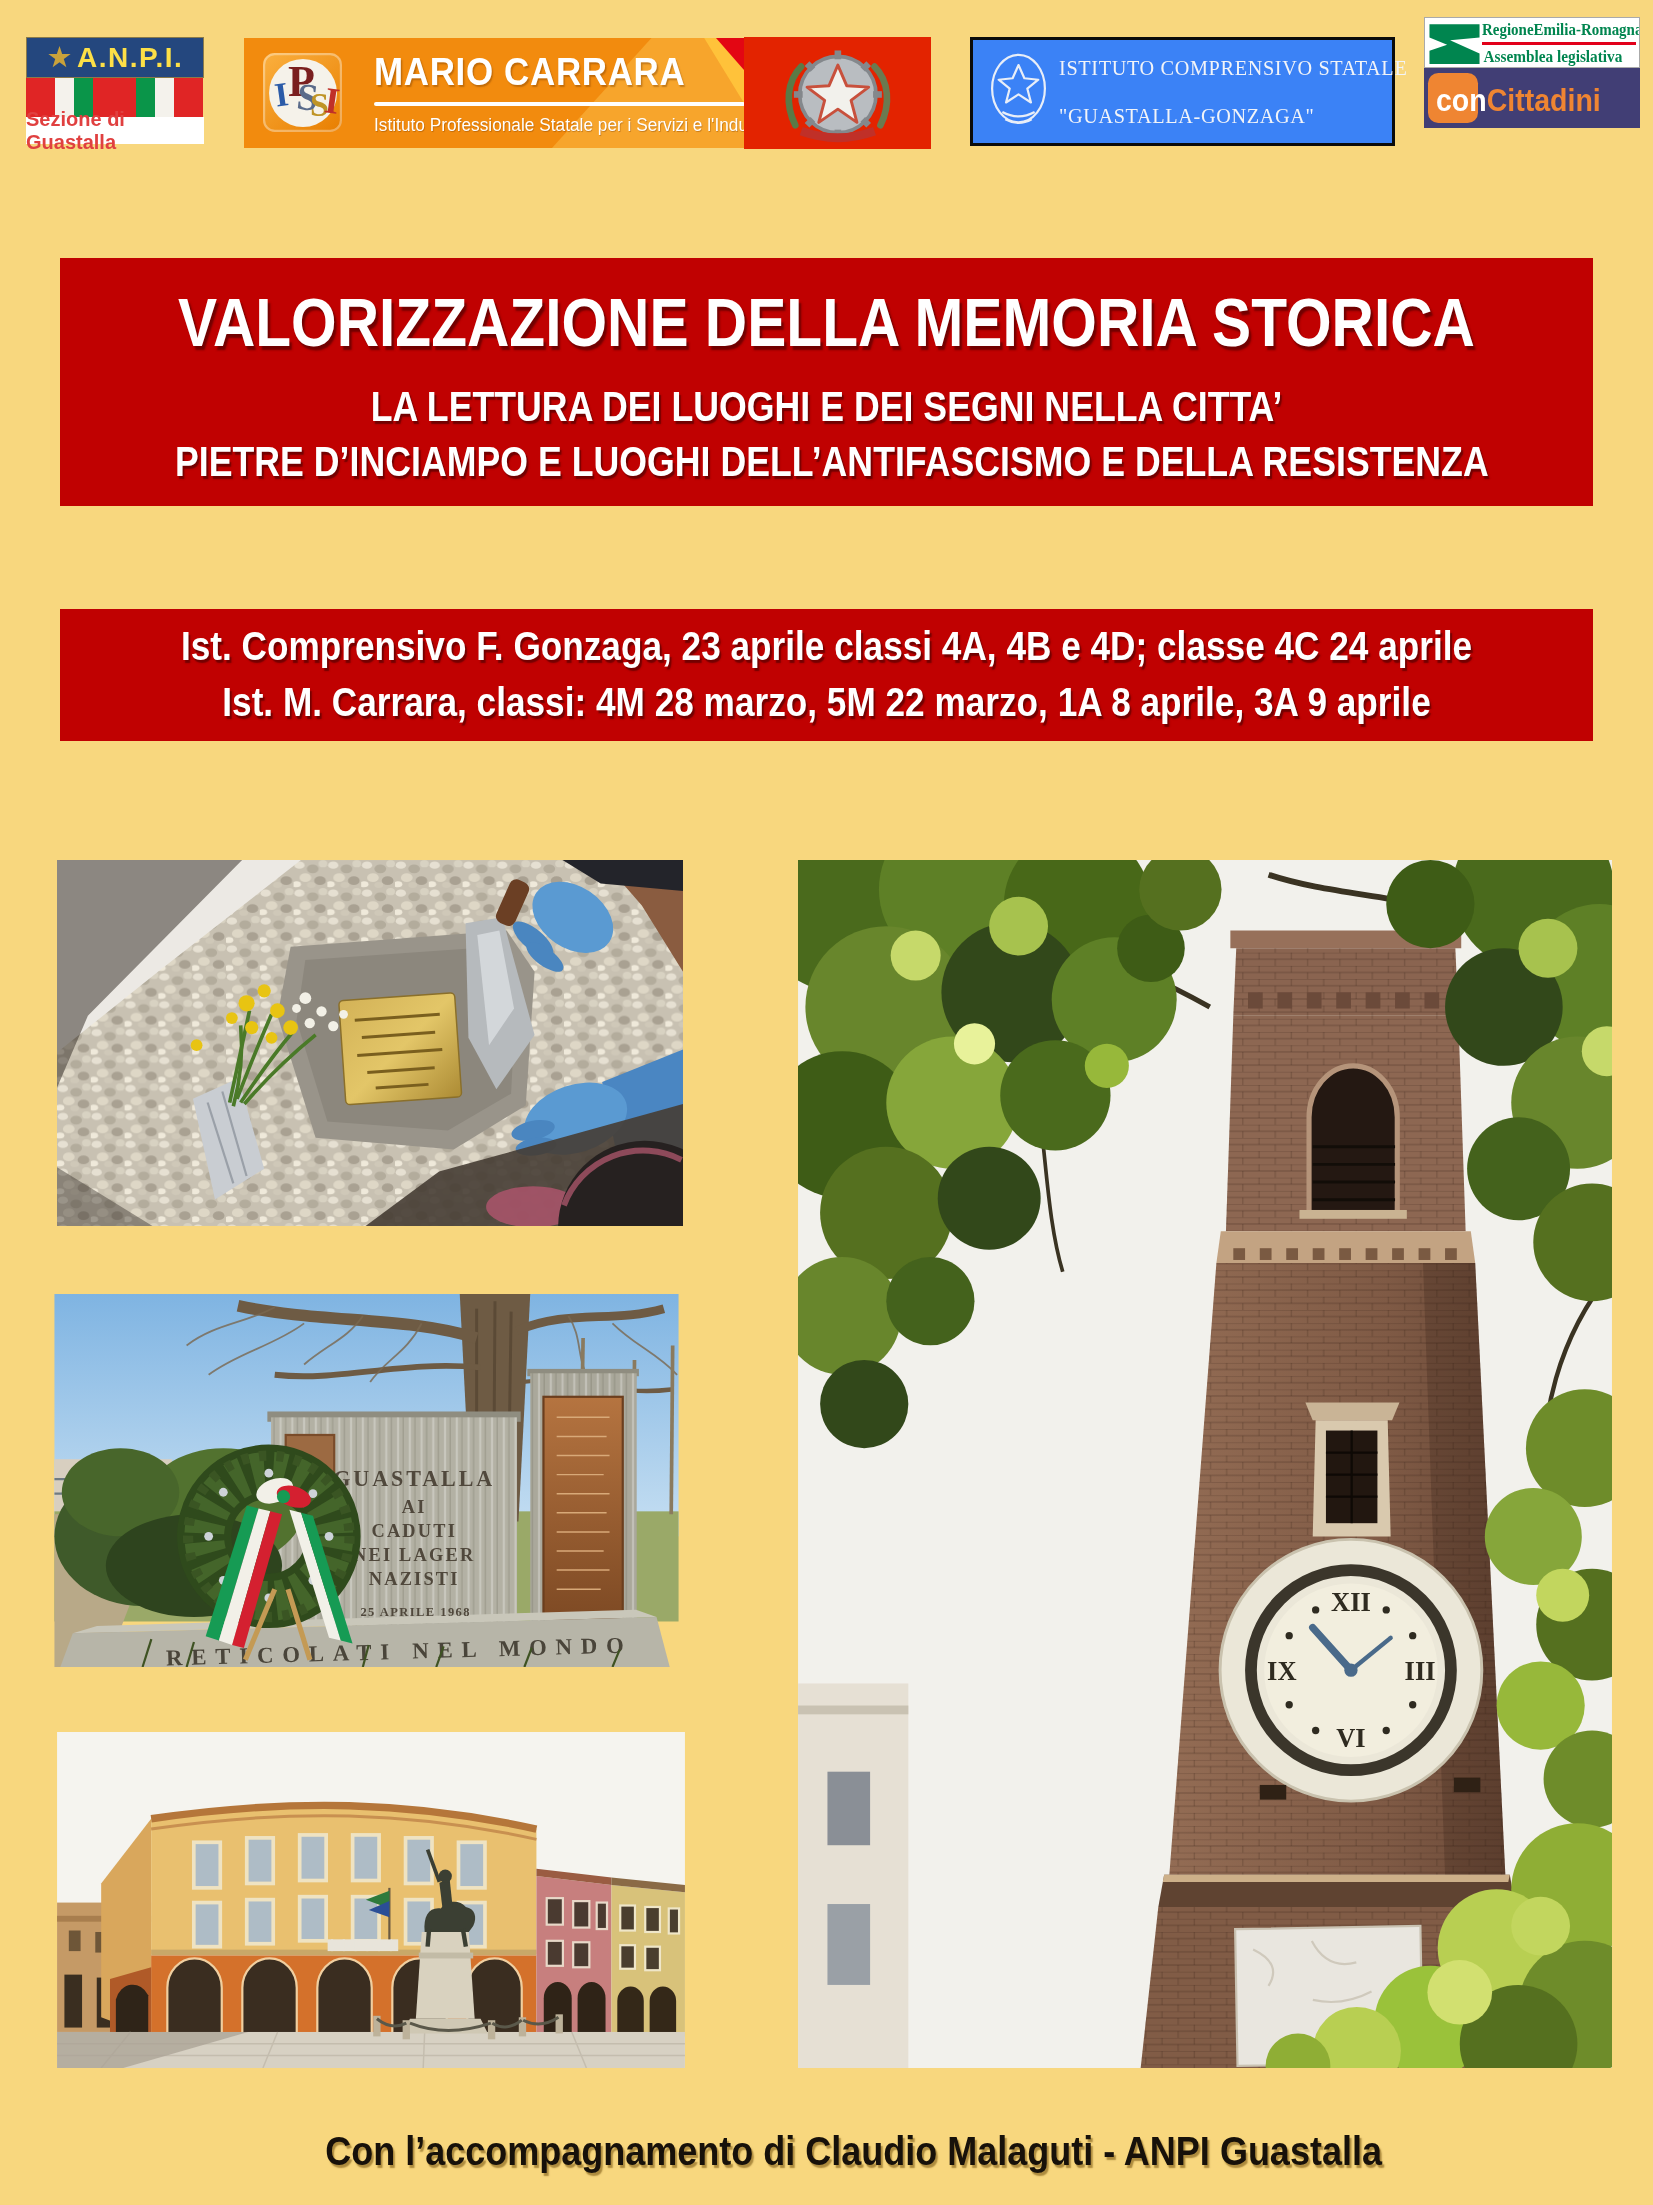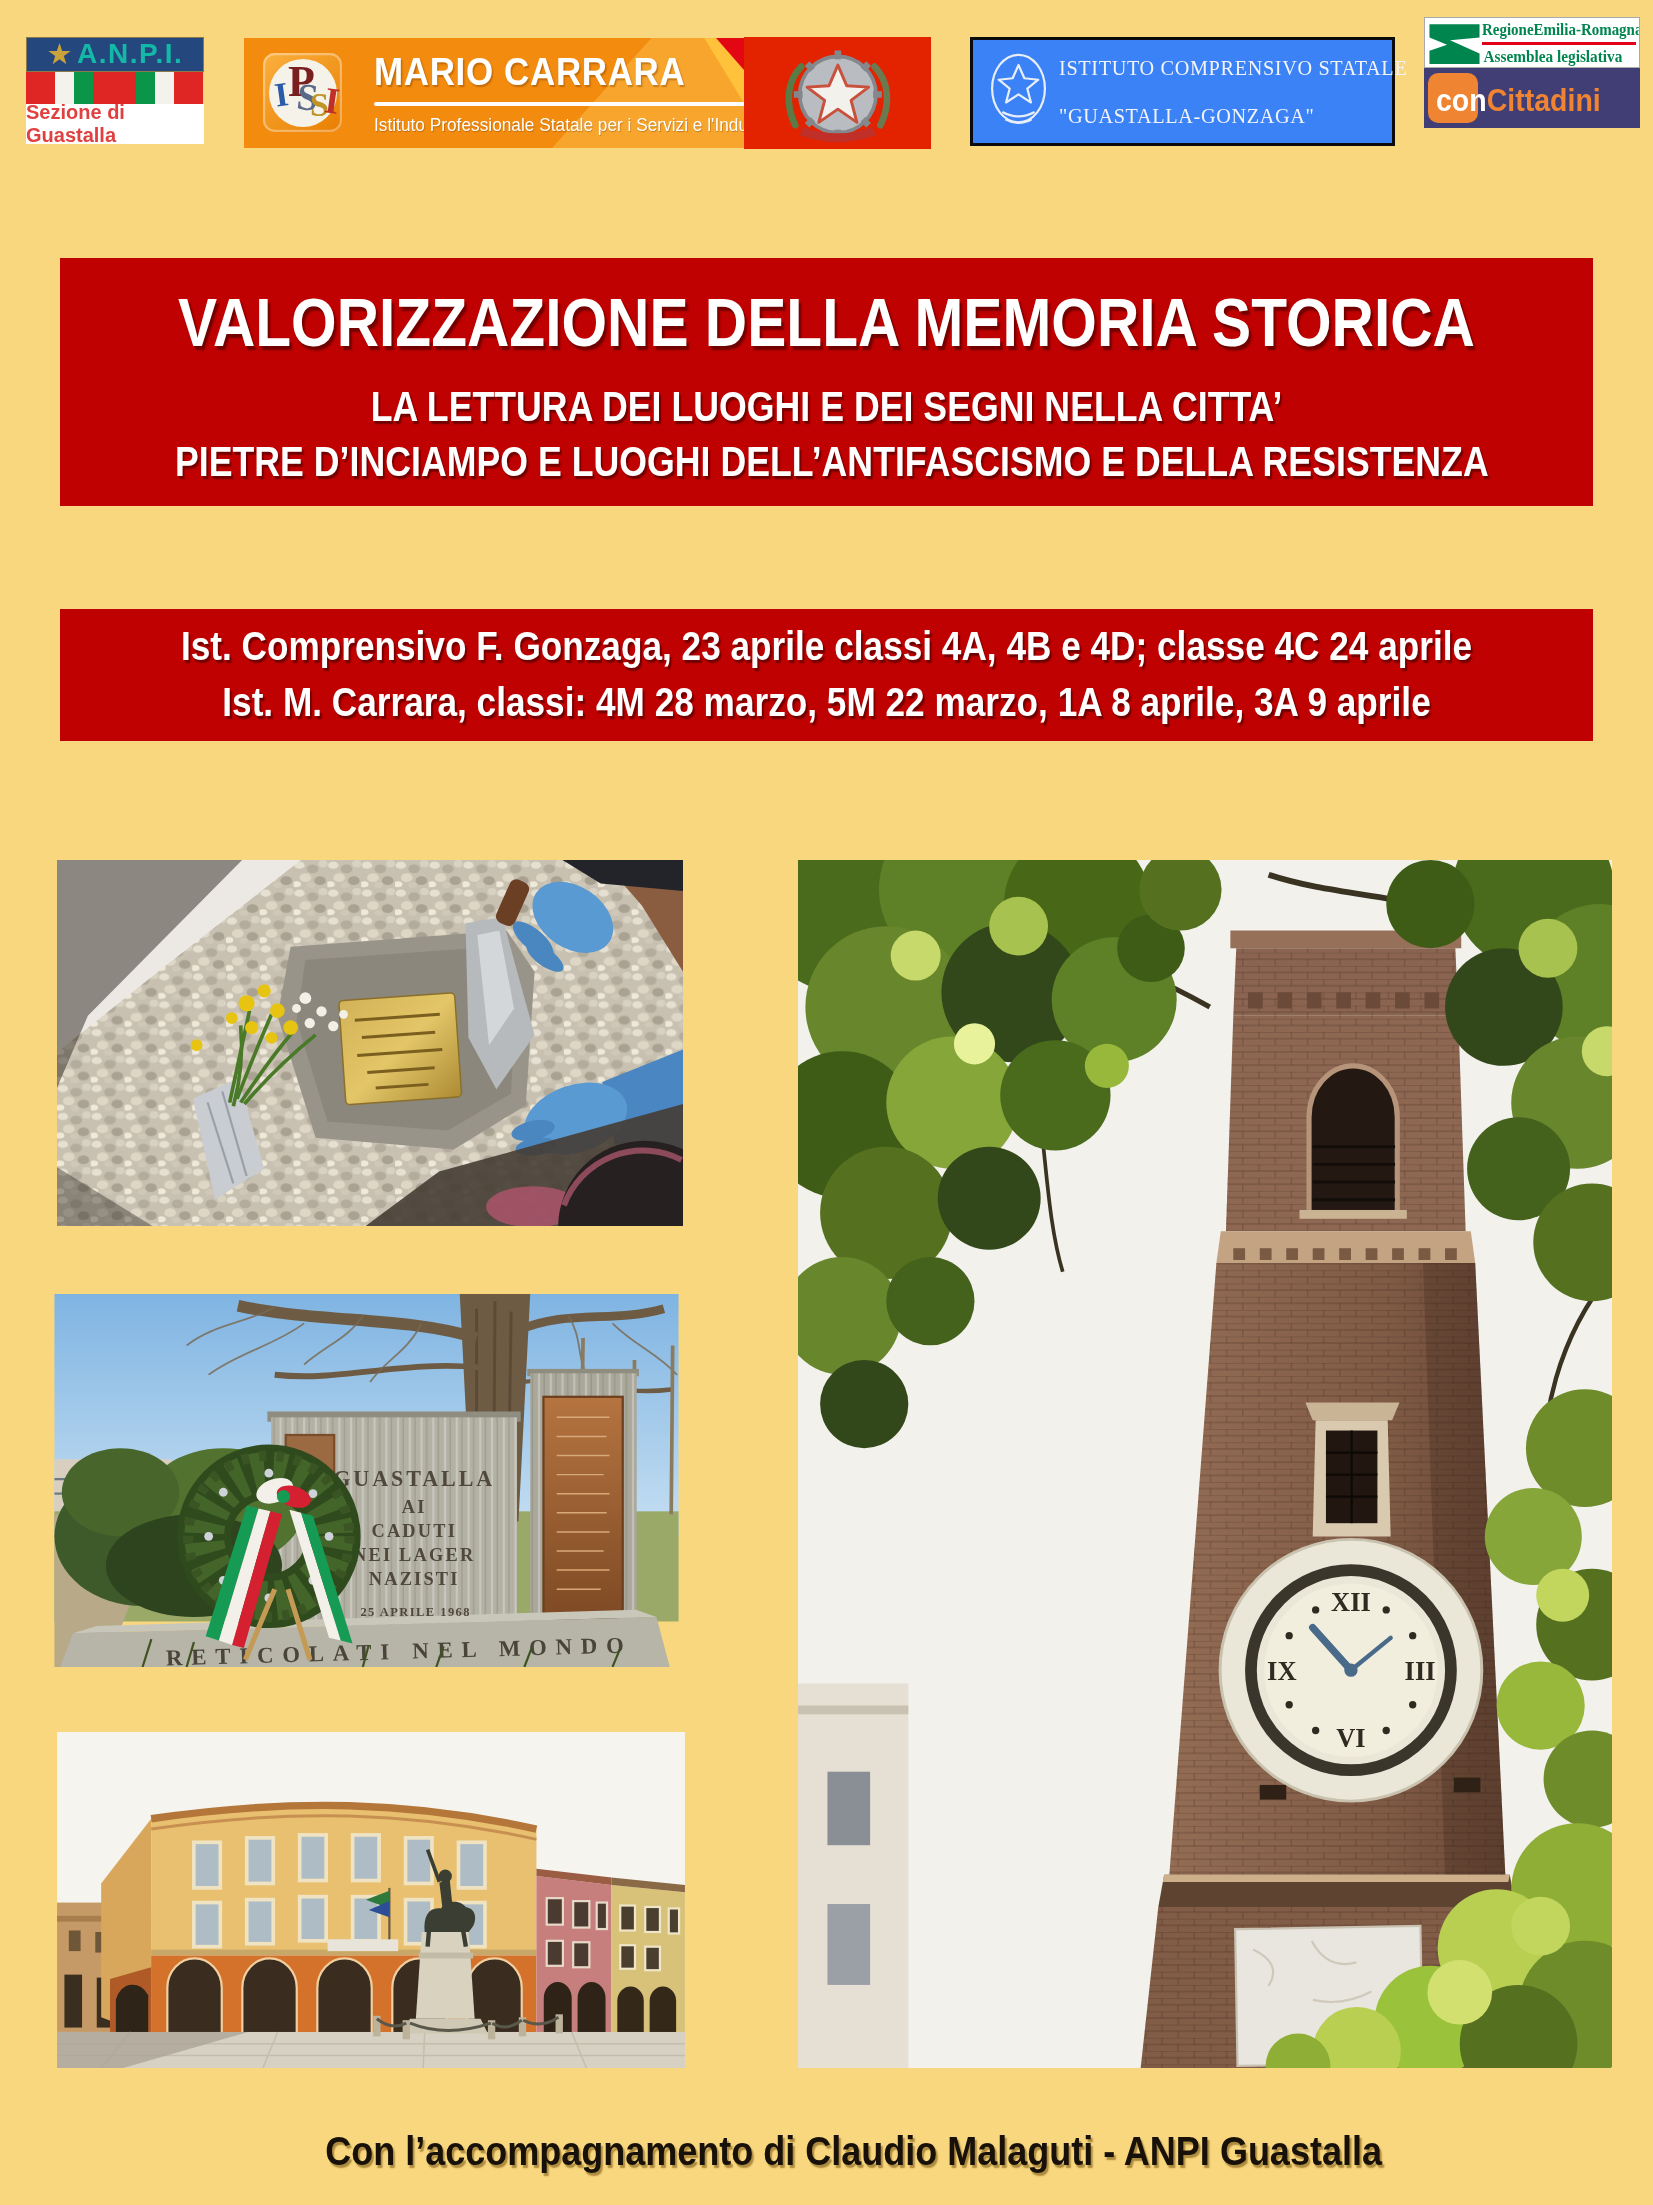--- a/index.html
+++ b/index.html
@@ -4,28 +4,28 @@
 <style>
   html,body{margin:0;padding:0;background:#F8D77E;}
   .poster{position:relative;width:1654px;height:2205px;background:#F8D77E;overflow:hidden;
           font-family:"Liberation Sans",sans-serif;}
 
   
   .logo{position:absolute;}
   .anpi{left:26px;top:37px;width:178px;height:107px;display:flex;flex-direction:column;}
   .anpi-blue{height:40px;background:#24477E;border:1.5px solid #8a7a4a;display:flex;align-items:center;justify-content:center;gap:4.4px;}
   .anpi-star{color:#C9A23B;font-size:29px;line-height:1;}
-  .anpi-acr{color:#14b8a6;font-size:28px;font-weight:bold;letter-spacing:1.5px;}
+  .anpi-acr{color:#fde047;font-size:28px;font-weight:bold;letter-spacing:1.5px;}
   .anpi-ribbon{height:40px;display:flex;}
   .anpi-ribbon span{display:block;height:100%;}
   .rb-red{background:#E02525;width:29px;}
   .rb-white{background:#F4F2EC;width:19px;}
   .rb-green{background:#0A9549;width:19px;}
   .rb-redwide{background:#E02525;width:43px;}
-  .anpi-cap{height:40px;background:#fff;color:#E04040;font-size:20px;font-weight:bold;
+  .anpi-cap{height:27px;background:#fff;color:#E04040;font-size:20px;font-weight:bold;
             display:flex;align-items:center;justify-content:center;transform-origin:center;}
 
   .carrara{left:244px;top:38px;width:500px;height:110px;background:#F28B0E;overflow:hidden;}
   .car-diag1{position:absolute;right:-29px;top:0;width:221px;height:110px;background:#F7A52C;
              clip-path:polygon(45% 0,100% 0,100% 100%,0 100%);}
   .car-diag2{position:absolute;right:-7.4px;top:0;width:118px;height:110px;background:#FFC23A;
              clip-path:polygon(60% 0,100% 0,100% 70%);}
   .car-red{position:absolute;right:0;top:0;width:40px;height:32px;background:#E30613;
            clip-path:polygon(30% 0,100% 0,100% 100%);}
   .ipssi{position:absolute;left:19px;top:14.7px;width:79px;height:79px;border-radius:11.8px;

